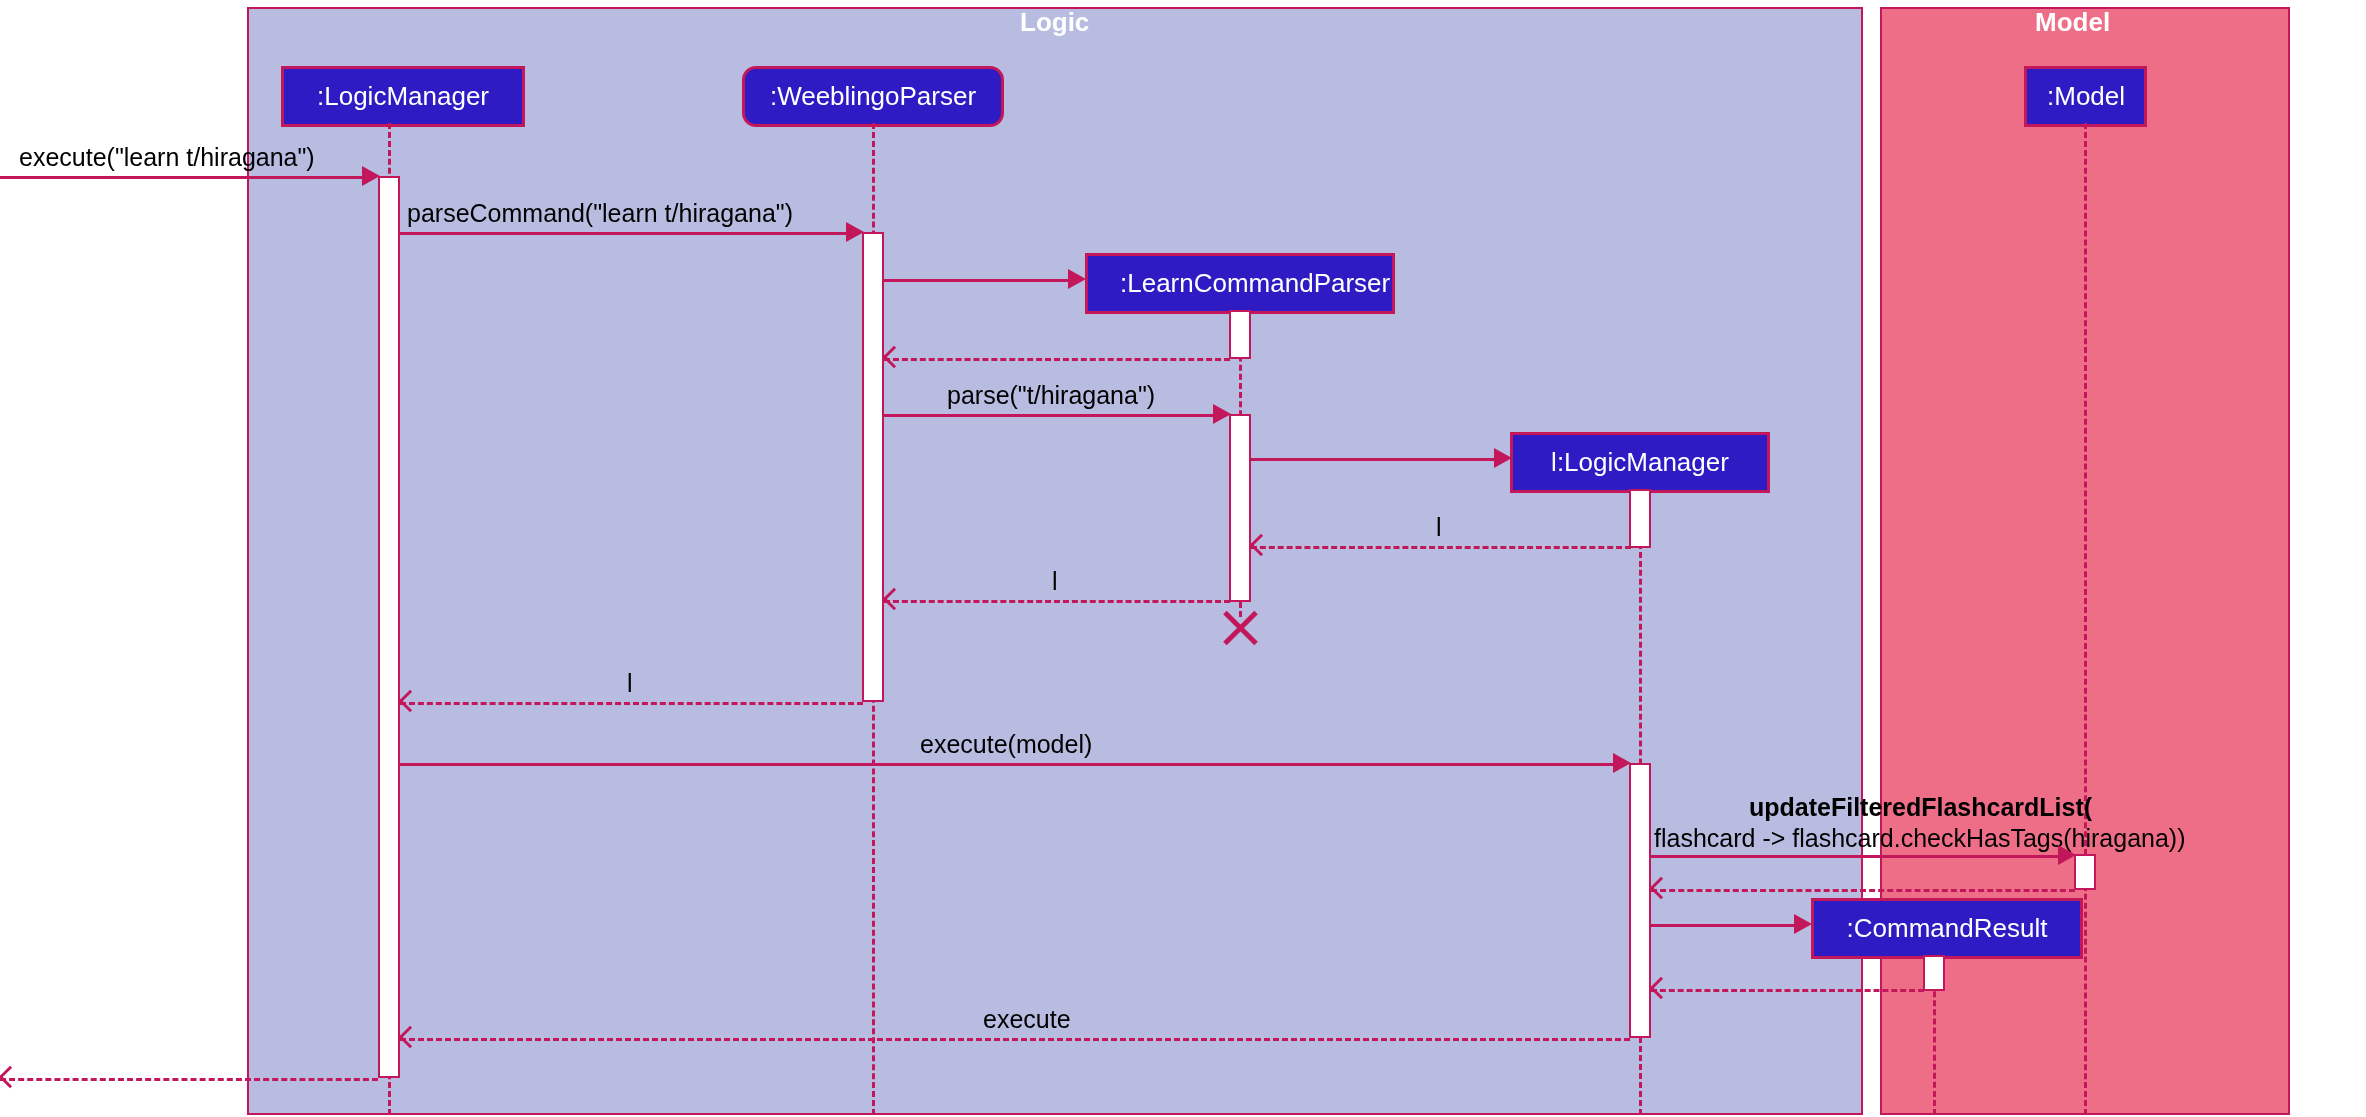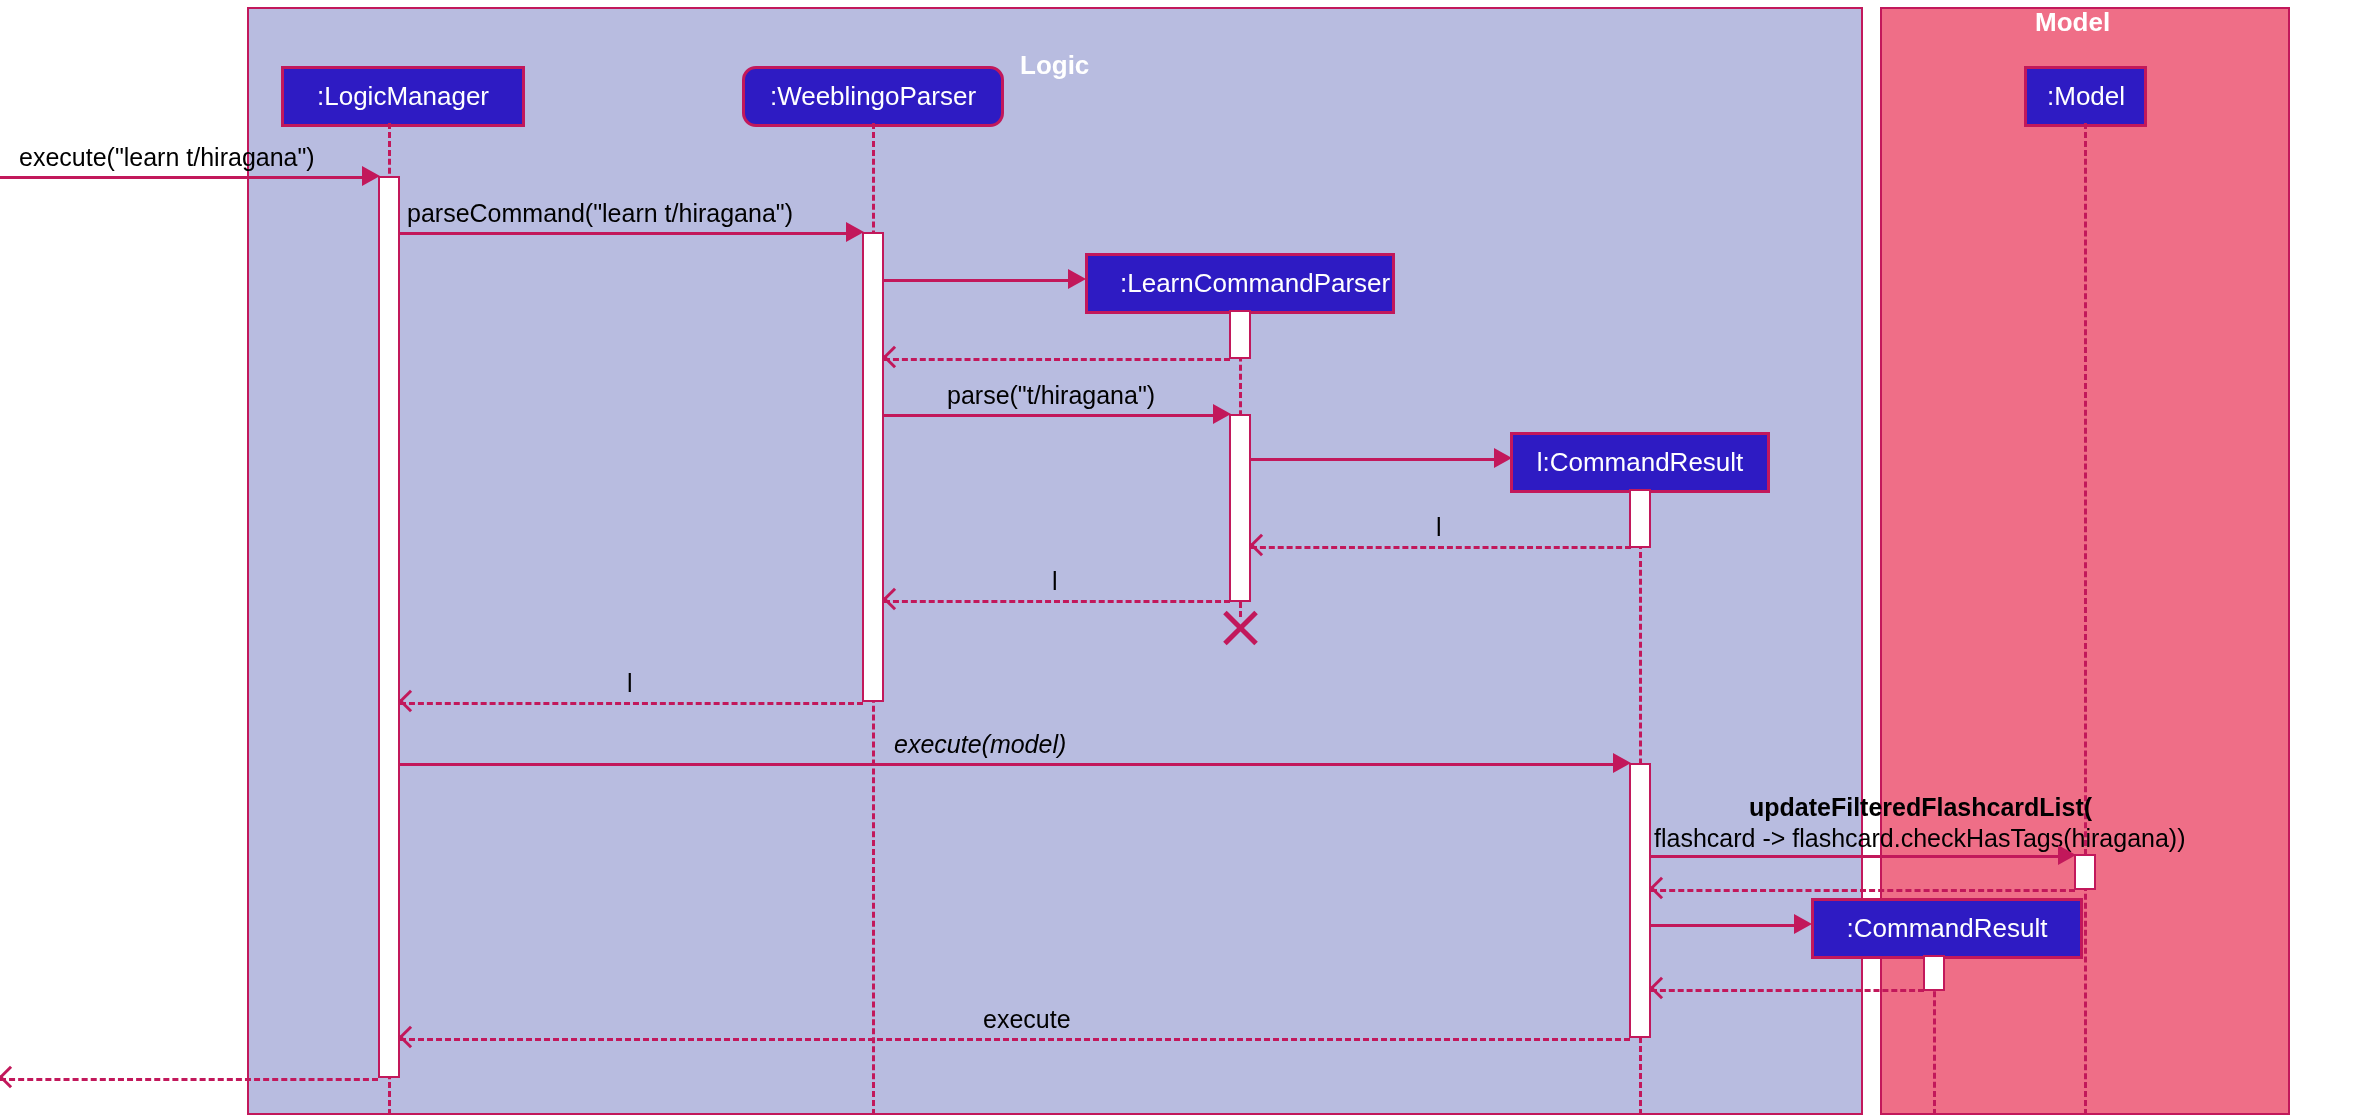--- a/index.html
+++ b/index.html
@@ -29,21 +29,21 @@
       height: 1108px;
       background: #ef6e87;
     }
     .frame-label {
       position: absolute;
       top: 7px;
       font-size: 26px;
       font-weight: 600;
       color: #ffffff;
     }
-    .logic-label { left: 1020px; margin-top: 43px; }
+    .logic-label { left: 1020px; }
     .model-label { left: 2035px; }
     .participant {
       position: absolute;
       background: #2e1bc3;
       border: 3px solid #c2185b;
       color: #ffffff;
       font-size: 26px;
       font-weight: 500;
       padding: 12px 20px;
       white-space: nowrap;
@@ -110,21 +110,21 @@
 <body>
 
 <div class="frame-box logic-frame"></div>
 <div class="frame-box model-frame"></div>
 <div class="frame-label logic-label">Logic</div>
 <div class="frame-label model-label">Model</div>
 
 <div class="participant" style="left:281px; top:66px; width:244px;">:LogicManager</div>
 <div class="participant" style="left:742px; top:66px; width:262px;border-radius:14px;">:WeeblingoParser</div>
 <div class="participant" style="left:1085px; top:253px; width:310px;padding-left:32px;">:LearnCommandParser</div>
-<div class="participant" style="left:1510px; top:432px; width:260px;">l:CommandResult</div>
+<div class="participant" style="left:1510px; top:432px; width:260px;">l:LogicManager</div>
 <div class="participant" style="left:1811px; top:898px; width:272px;">:CommandResult</div>
 <div class="participant" style="left:2024px; top:66px; width:123px;">:Model</div>
 
 <div class="lifeline" style="left:388px; top:123px; height:992px;"></div>
 <div class="lifeline" style="left:872px; top:123px; height:992px;"></div>
 <div class="lifeline" style="left:1239px; top:310px; height:307px;"></div>
 <div class="lifeline" style="left:1639px; top:489px; height:626px;"></div>
 <div class="lifeline" style="left:1933px; top:955px; height:160px;"></div>
 <div class="lifeline" style="left:2084px; top:123px; height:992px;"></div>
 
@@ -165,21 +165,21 @@
 <div class="arrowhead-open-left" style="left:1253px; top:537px;"></div>
 
 <div class="msg-label" style="left:1052px; top:567px;">l</div>
 <div class="arrow-return" style="left:884px; top:600px; width:346px;"></div>
 <div class="arrowhead-open-left" style="left:886px; top:591px;"></div>
 
 <div class="msg-label" style="left:627px; top:669px;">l</div>
 <div class="arrow-return" style="left:400px; top:702px; width:463px;"></div>
 <div class="arrowhead-open-left" style="left:402px; top:693px;"></div>
 
-<div class="msg-label" style="left:894px; top:730px;font-style:italic;">execute(model)</div>
+<div class="msg-label" style="left:920px; top:730px;">execute(model)</div>
 <div class="arrow-line" style="left:399px; top:763px; width:1214px;"></div>
 <div class="arrowhead-right" style="left:1613px; top:753px;"></div>
 
 <div class="msg-label" style="left:1749px; top:793px;font-weight:bold;">updateFilteredFlashcardList(</div>
 <div class="msg-label" style="left:1654px; top:824px;">flashcard -&gt; flashcard.checkHasTags(hiragana))</div>
 <div class="arrow-line" style="left:1650px; top:855px; width:408px;"></div>
 <div class="arrowhead-right" style="left:2058px; top:845px;"></div>
 
 <div class="arrow-return" style="left:1651px; top:889px; width:424px;"></div>
 <div class="arrowhead-open-left" style="left:1653px; top:880px;"></div>

